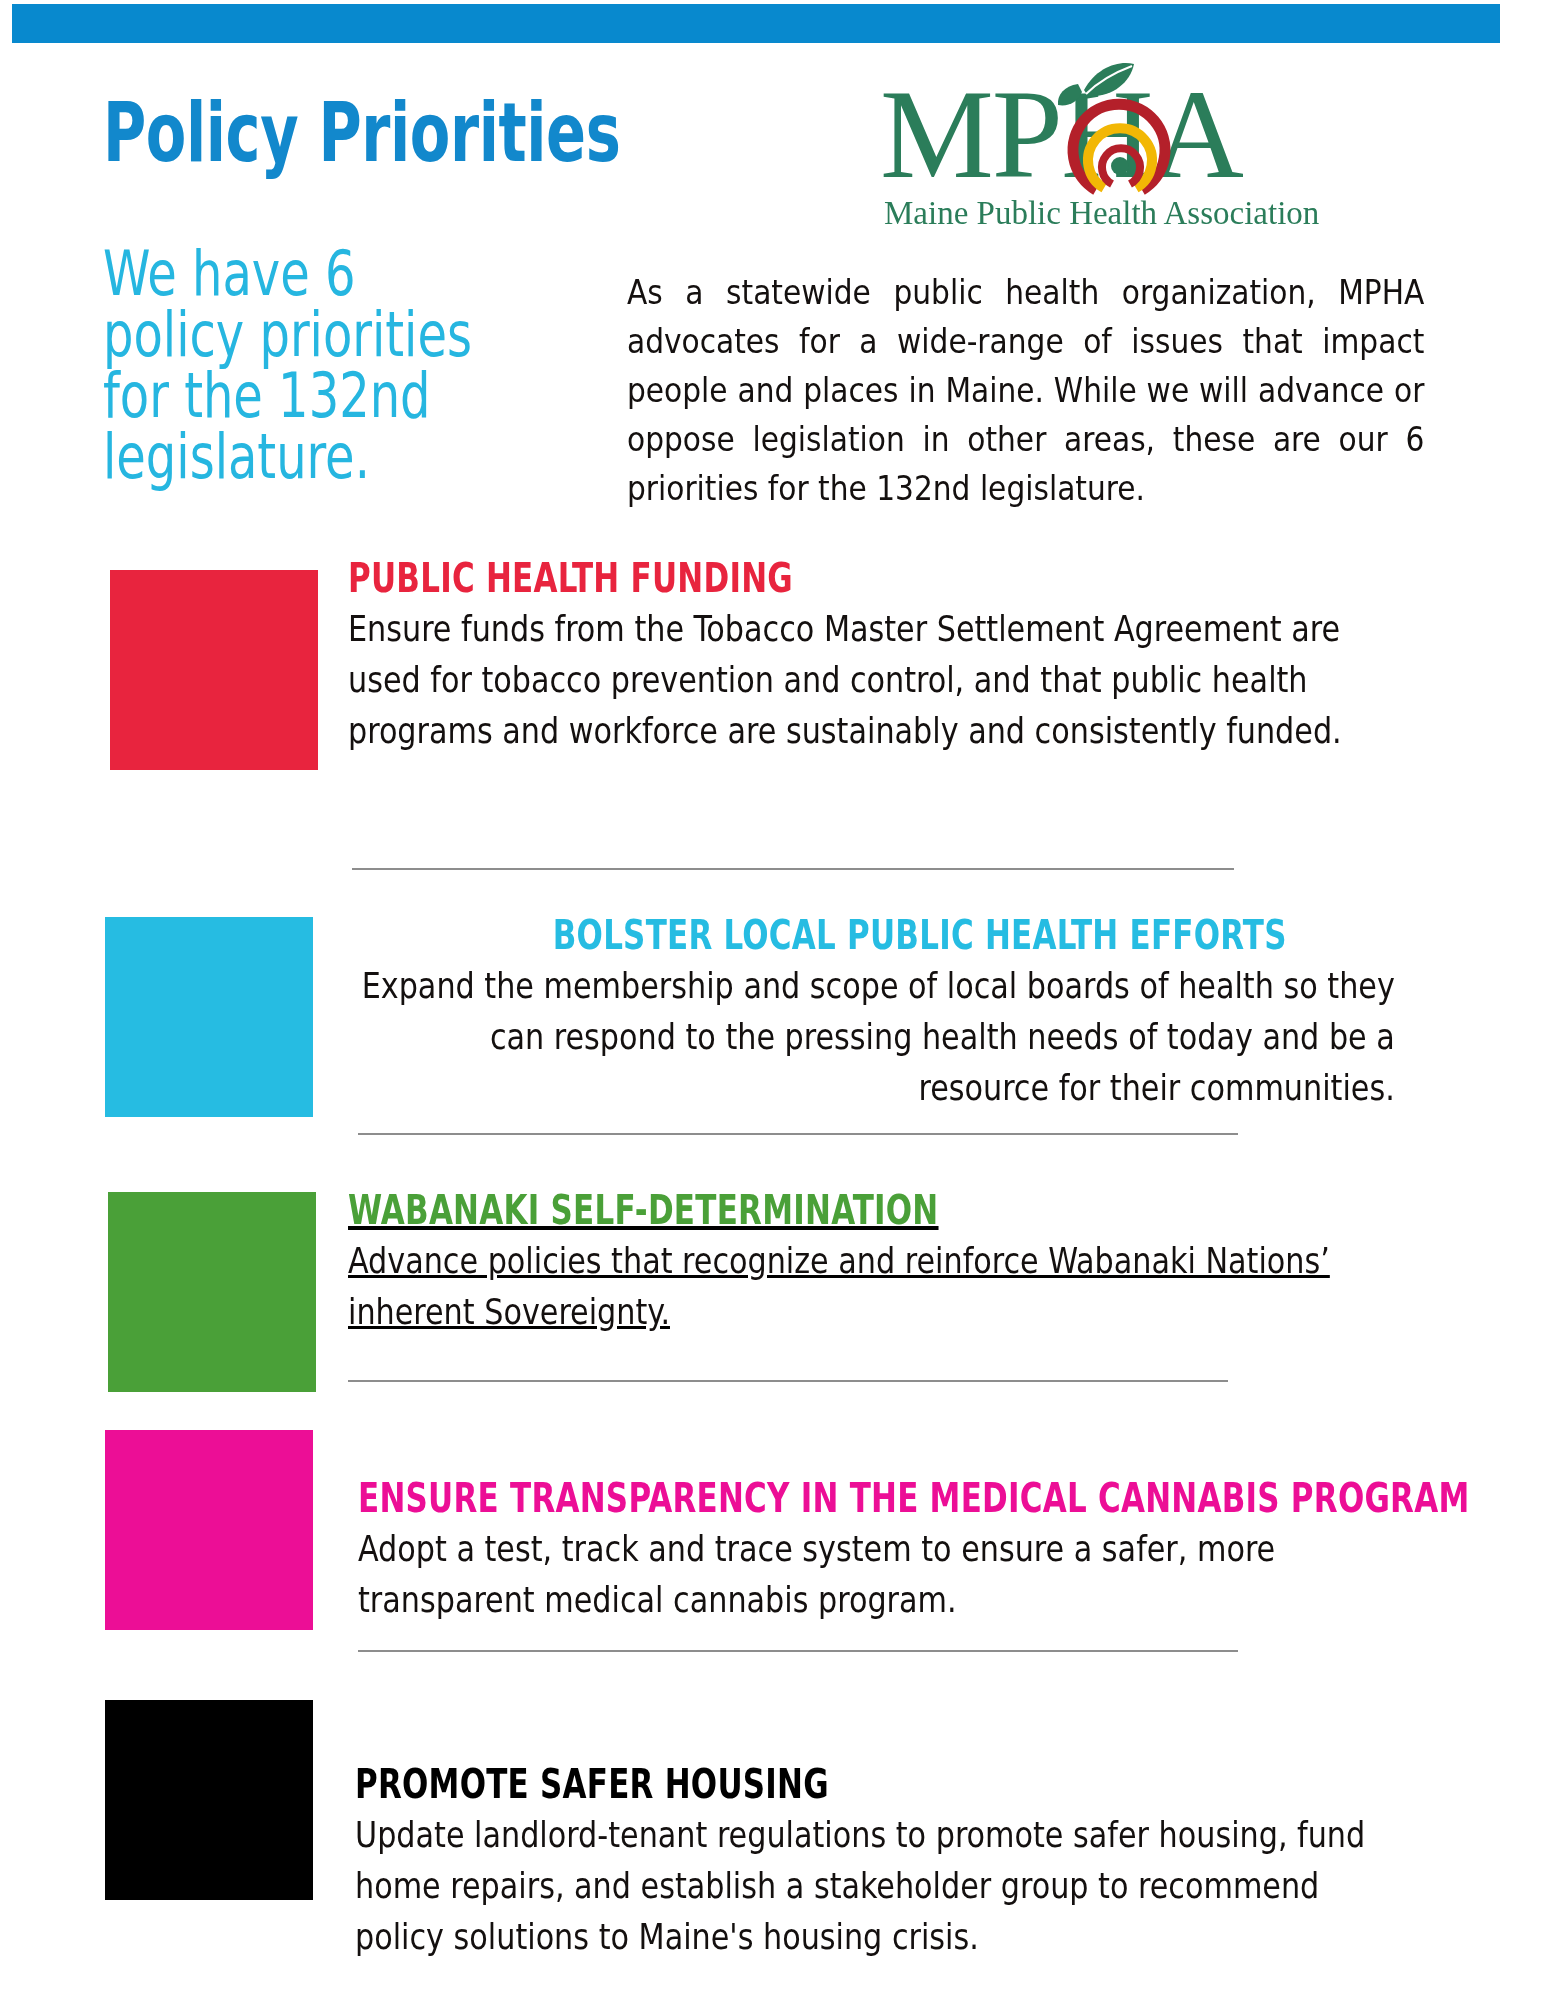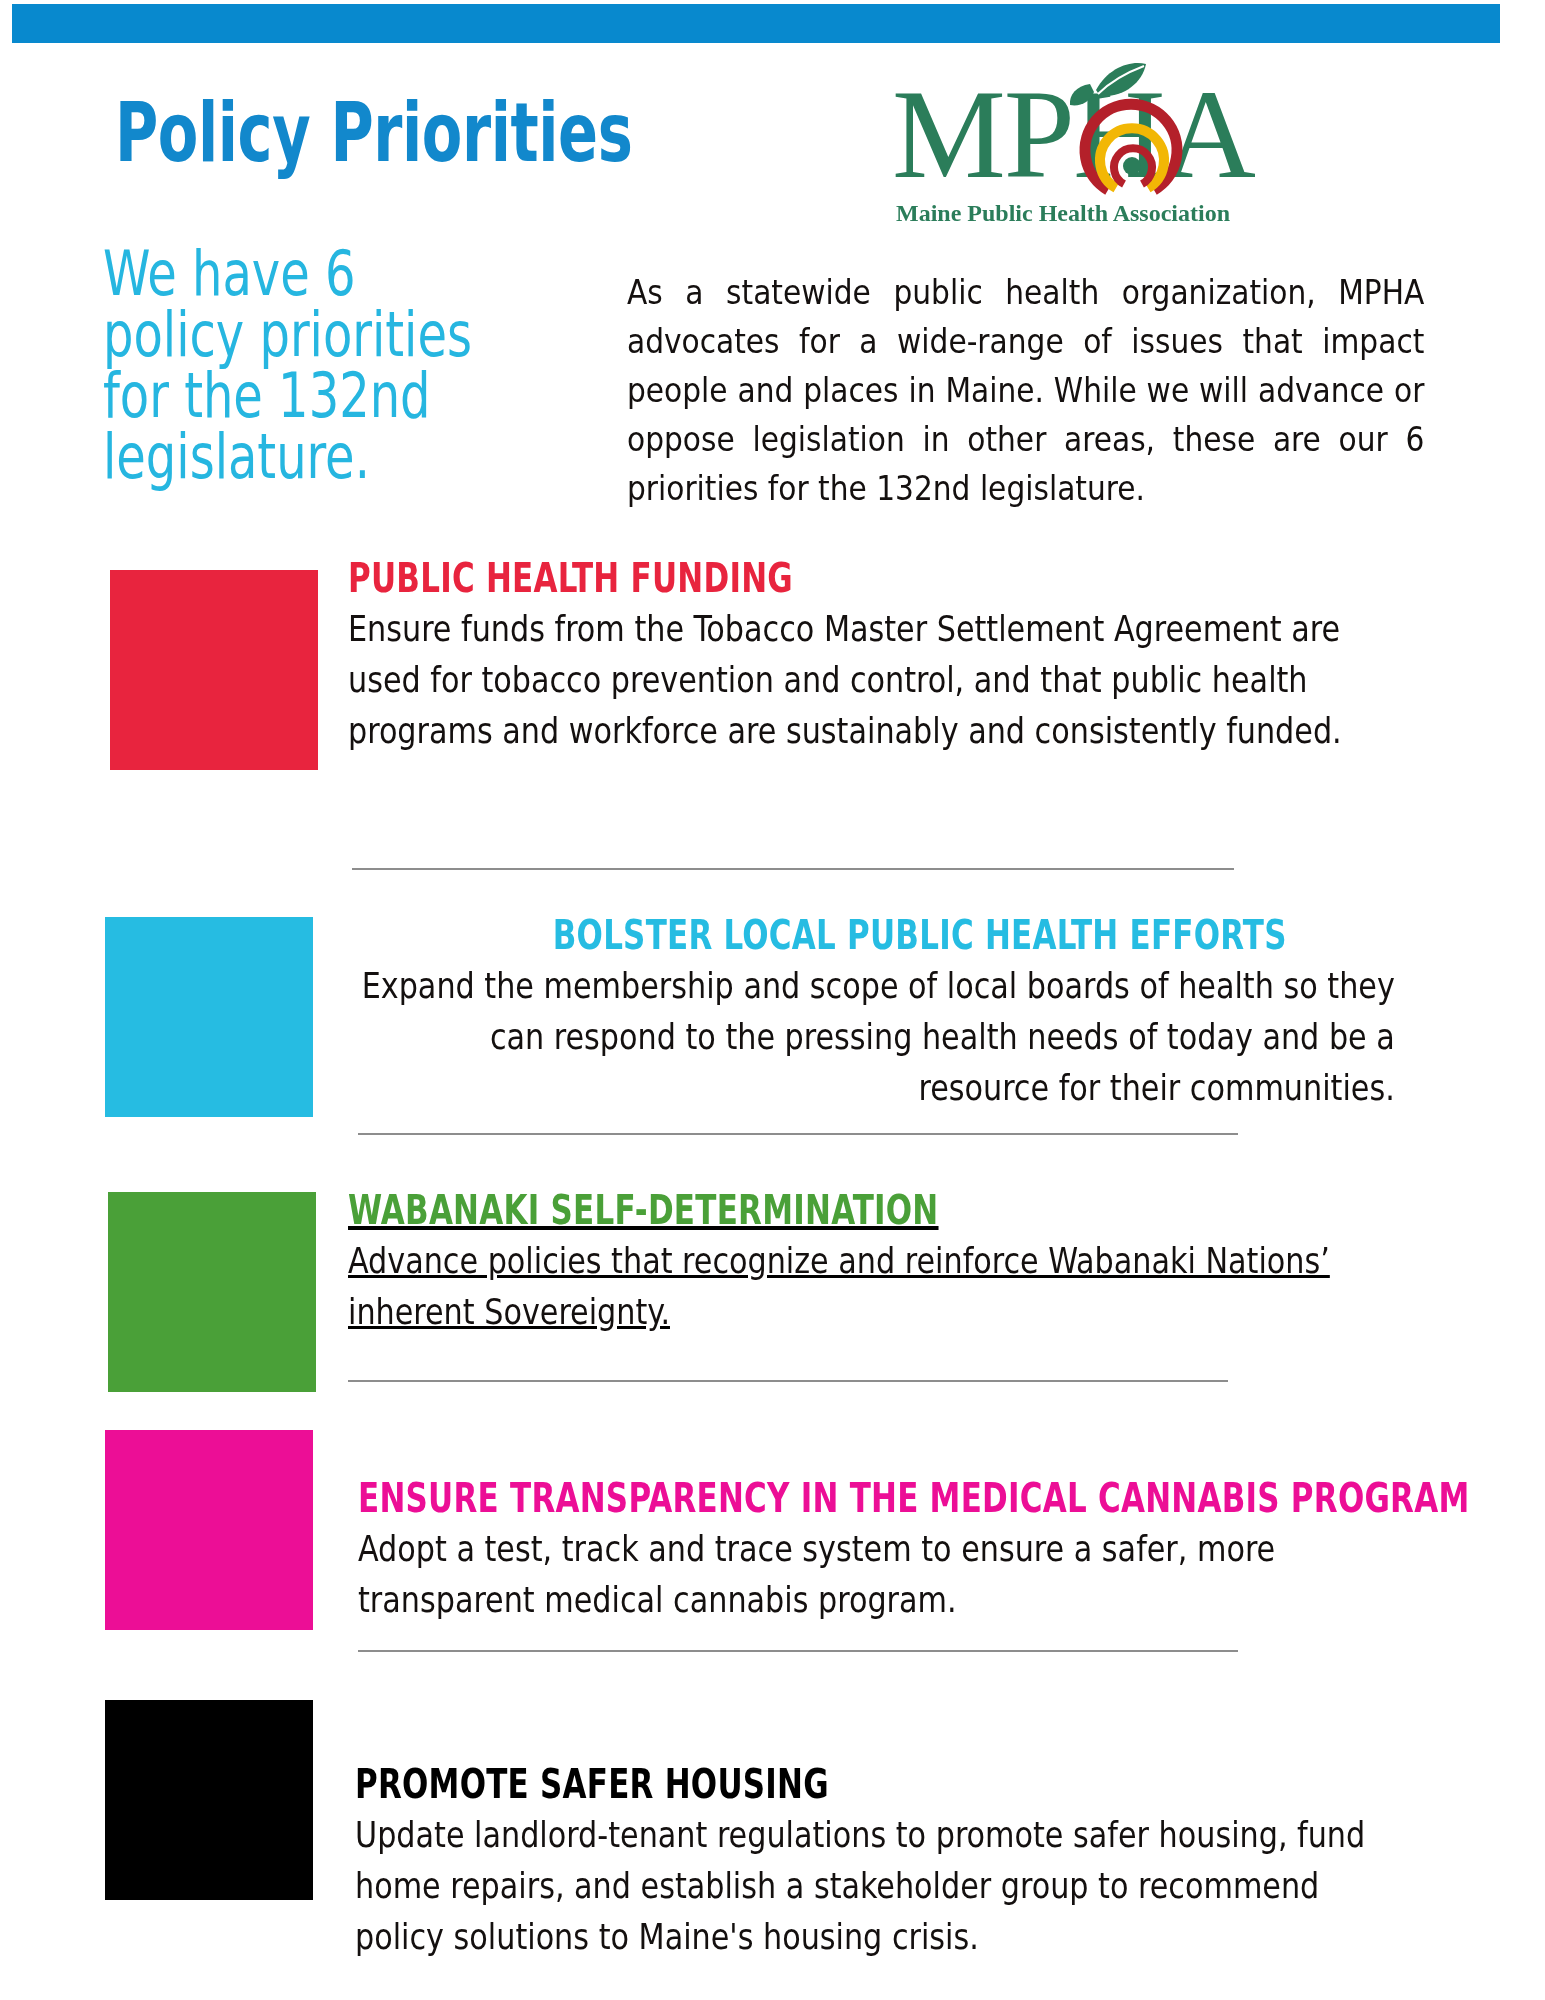--- a/index.html
+++ b/index.html
@@ -25,21 +25,20 @@
     background: #0889ce;
   }
 
   
   .header {
     position: absolute;
     left: 0;
     top: 60px;
     width: 1235px;
     height: 220px;
-    margin-left: 12px;
   }
 
   .page-title {
     position: absolute;
     left: 103px;
     top: 30px;
     font-family: "Liberation Sans Narrow", "DejaVu Sans Condensed", "Liberation Sans", sans-serif;
     font-weight: 700;
     font-size: 82px;
     line-height: 86px;
@@ -81,25 +80,24 @@
     top: -6px;
     width: 130px;
     height: 140px;
     pointer-events: none;
   }
   .logo-tagline {
     position: absolute;
     left: 4px;
     top: 126px;
     font-family: "Liberation Serif", "DejaVu Serif", serif;
-    font-size: 24px;
+    font-size: 33px;
     line-height: 38px;
     color: #2b7d5a;
     white-space: nowrap;
-    font-weight: bold;
   }
 
   
   .subhead {
     position: absolute;
     left: 103px;
     top: 243px;
     width: 430px;
     font-family: "Liberation Sans Narrow", "DejaVu Sans Condensed", "Liberation Sans", sans-serif;
     font-weight: 400;

